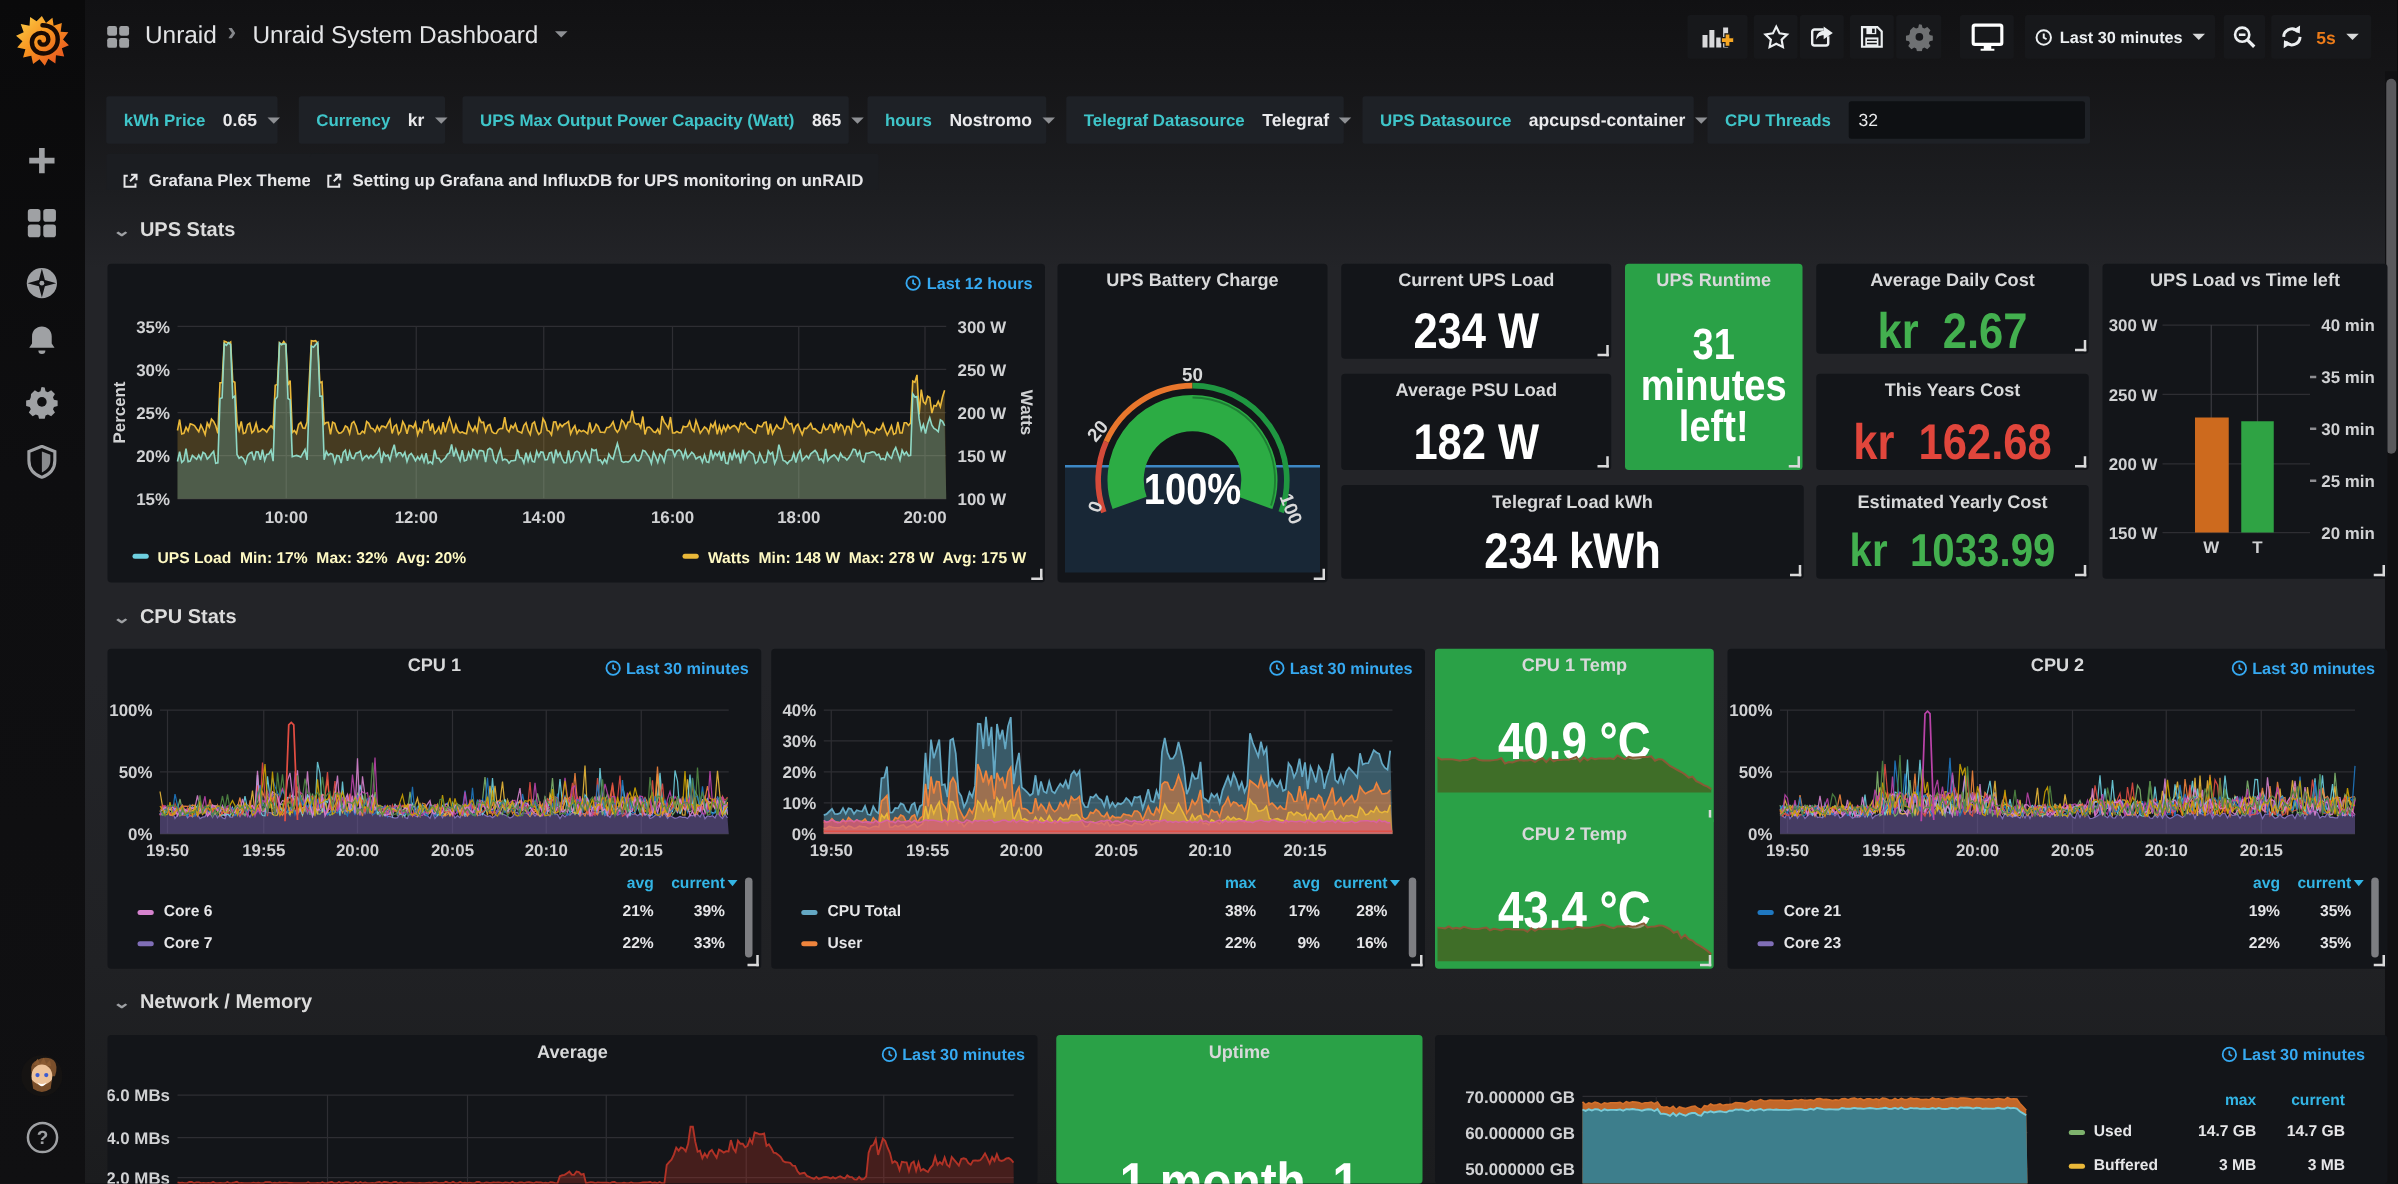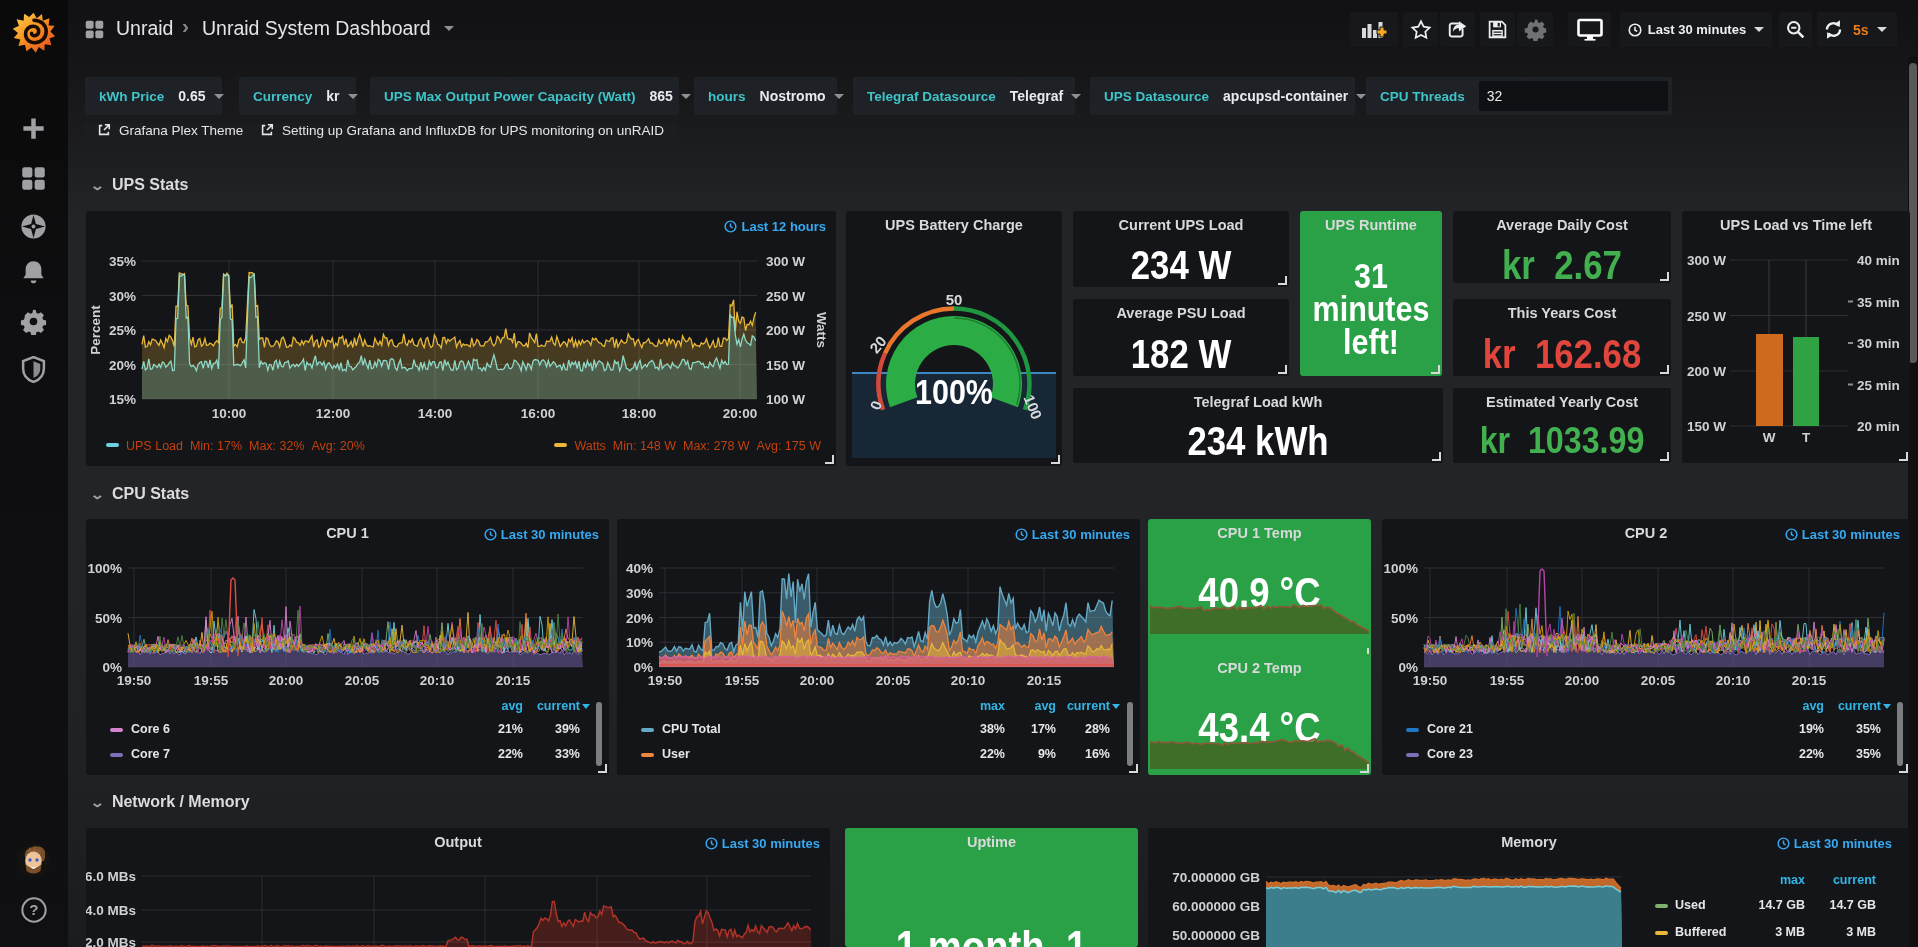--- a/index.html
+++ b/index.html
@@ -11,25 +11,25 @@
 .tinfo{position:absolute;top:8px;right:10px;font-size:13px;font-weight:bold;color:#36a9f1;white-space:nowrap}
 .tinfo svg{vertical-align:-2px;margin-right:4px}
 .corner:after{content:"";position:absolute;right:2px;bottom:2px;width:7px;height:7px;border-right:2px solid #d9d9da;border-bottom:2px solid #d9d9da}
 .bigval{position:absolute;left:0;right:0;text-align:center;font-weight:bold;color:#fff;transform:scaleX(.87);white-space:nowrap}
 .sechdr{position:absolute;color:#dcdcdc;font-size:16px;font-weight:bold}
 .sechdr .chev{color:#9fa1a4;font-weight:bold;font-size:13px;margin-right:9px;display:inline-block;transform:scaleX(1.4)}
 .pill{position:absolute;height:38px;background:#1e2126;border-radius:2px;display:flex;align-items:center;padding:0 14px;white-space:nowrap}
 .pill .lab{color:#3fc5c9;font-size:13.5px;font-weight:bold;margin-right:14px}
 .pill .val{color:#eaeaec;font-size:14px;font-weight:bold}
 .caret{display:inline-block;width:0;height:0;border-left:5px solid transparent;border-right:5px solid transparent;border-top:5px solid #8e9094;margin-left:8px;vertical-align:2px}
-.linkbox{position:absolute;height:29px;background:#1b1d21;border-radius:2px;display:flex;align-items:flex-start;padding:0 12px;color:#e6e6e8;font-size:13.5px;font-weight:normal;white-space:nowrap}
+.linkbox{position:absolute;height:29px;background:#1b1d21;border-radius:2px;display:flex;align-items:flex-end;padding:0 12px;color:#e6e6e8;font-size:13.5px;font-weight:bold;white-space:nowrap}
 .linkbox svg{margin-right:8px}
 .navbox{position:absolute;background:#17181b;border-radius:2px;top:12px;height:35px;display:flex;align-items:center;justify-content:center}
 text{font-family:"Liberation Sans",sans-serif}
-.legrow{position:absolute;font-size:12.5px;font-weight:normal;color:#c2410c;white-space:nowrap}
+.legrow{position:absolute;font-size:12.5px;font-weight:bold;color:#fef9c3;white-space:nowrap}
 .sw{display:inline-block;width:13px;height:4px;border-radius:2px;vertical-align:3px;margin-right:7px}
 </style></head><body>
 <div class="abs" style="left:0;top:0;width:68px;height:947px;background:linear-gradient(180deg,#0a0a0b,#0e0e10 40%,#101012)"></div>
 <svg class="abs" style="left:10px;top:8px" width="47" height="47" viewBox="0 0 100 100">
 <defs>
       <linearGradient id="glog" x1="0" y1="0" x2="1" y2="1">
 <stop offset="0" stop-color="#fcd34d"></stop>
         <stop offset="0.45" stop-color="#f79420"></stop>
         <stop offset="1" stop-color="#e4451f"></stop>
       </linearGradient>
@@ -492,21 +492,21 @@
   </div>
 <div class="gpanel corner" style="left:1148px;top:654px;width:223px;height:121px;overflow:hidden">
     <div class="ptitle">CPU 2 Temp</div>
     <div class="bigval" style="top:50px;font-size:42px">43.4 °C</div>
     <svg class="abs" style="left:0;top:0" width="223" height="121">
       <polygon points="2,115 2.0,88.1 5.0,88.3 8.0,88.8 11.0,87.2 14.0,88.9 17.0,88.2 20.0,88.9 23.0,87.5 26.0,88.3 29.0,89.0 32.0,89.1 35.0,89.1 38.0,88.5 41.0,88.0 44.0,90.2 47.0,89.0 50.0,89.5 53.0,90.3 56.0,89.2 59.0,89.2 62.0,89.5 65.0,89.5 68.0,89.7 71.0,89.8 74.0,91.5 77.0,88.7 80.0,90.6 83.0,88.9 86.0,89.4 89.0,89.3 92.0,89.1 95.0,88.9 98.0,88.9 101.0,89.5 104.0,89.2 107.0,88.4 110.0,89.2 113.0,87.4 116.0,87.7 119.0,88.1 122.0,88.1 125.0,87.9 128.0,87.3 131.0,86.6 134.0,85.7 137.0,86.5 140.0,87.8 143.0,88.5 146.0,87.0 149.0,87.1 152.0,87.1 155.0,86.9 158.0,87.4 161.0,87.0 164.0,85.7 167.0,84.7 170.0,88.0 173.0,87.3 176.0,87.2 179.0,86.4 182.0,86.5 185.0,87.8 188.0,89.4 191.0,92.3 194.0,91.1 197.0,96.6 200.0,93.9 203.0,97.3 206.0,98.4 209.0,101.2 212.0,102.7 215.0,104.6 218.0,106.7 221.0,109.3 221,115" fill="rgba(80,70,15,0.55)"></polygon>
       <polyline points="2.0,88.1 5.0,88.3 8.0,88.8 11.0,87.2 14.0,88.9 17.0,88.2 20.0,88.9 23.0,87.5 26.0,88.3 29.0,89.0 32.0,89.1 35.0,89.1 38.0,88.5 41.0,88.0 44.0,90.2 47.0,89.0 50.0,89.5 53.0,90.3 56.0,89.2 59.0,89.2 62.0,89.5 65.0,89.5 68.0,89.7 71.0,89.8 74.0,91.5 77.0,88.7 80.0,90.6 83.0,88.9 86.0,89.4 89.0,89.3 92.0,89.1 95.0,88.9 98.0,88.9 101.0,89.5 104.0,89.2 107.0,88.4 110.0,89.2 113.0,87.4 116.0,87.7 119.0,88.1 122.0,88.1 125.0,87.9 128.0,87.3 131.0,86.6 134.0,85.7 137.0,86.5 140.0,87.8 143.0,88.5 146.0,87.0 149.0,87.1 152.0,87.1 155.0,86.9 158.0,87.4 161.0,87.0 164.0,85.7 167.0,84.7 170.0,88.0 173.0,87.3 176.0,87.2 179.0,86.4 182.0,86.5 185.0,87.8 188.0,89.4 191.0,92.3 194.0,91.1 197.0,96.6 200.0,93.9 203.0,97.3 206.0,98.4 209.0,101.2 212.0,102.7 215.0,104.6 218.0,106.7 221.0,109.3" fill="none" stroke="#8a5a36" stroke-width="1.6"></polyline>
     </svg>
   </div>
 <div class="panel" style="left:86px;top:828px;width:744px;height:119px">
-<div class="ptitle">Output</div>
+<div class="ptitle">Average</div>
 <div class="tinfo"><svg width="13" height="13" viewBox="0 0 16 16">
         <circle cx="8" cy="8" r="6.6" fill="none" stroke="#36a9f1" stroke-width="1.8"></circle>
         <path d="M8 4.4 L8 8.2 L10.6 9.6" fill="none" stroke="#36a9f1" stroke-width="1.8"></path>
       </svg>Last 30 minutes</div>
 <svg class="abs" style="left:0;top:0" width="744" height="119">
       <line x1="56" y1="48" x2="725" y2="48" stroke="#2e2e33" stroke-width="1"></line>
       <text x="50" y="53" text-anchor="end" font-size="13.5" font-weight="bold" fill="#d0d1d3">6.0 MBs</text>
       <line x1="56" y1="82" x2="725" y2="82" stroke="#2e2e33" stroke-width="1"></line>
       <text x="50" y="87" text-anchor="end" font-size="13.5" font-weight="bold" fill="#d0d1d3">4.0 MBs</text>
       <line x1="56" y1="114" x2="725" y2="114" stroke="#2e2e33" stroke-width="1"></line>
@@ -518,21 +518,20 @@
       <line x1="621" y1="48" x2="621" y2="119" stroke="#2e2e33" stroke-width="1"></line>
       <polygon points="56,119 56.0,117.9 57.9,118.4 59.8,118.1 61.7,118.5 63.6,118.5 65.5,117.6 67.4,117.5 69.3,118.6 71.2,117.9 73.1,117.9 75.0,118.6 76.9,118.3 78.8,118.6 80.7,118.3 82.6,118.5 84.5,117.7 86.4,118.5 88.3,118.6 90.2,118.3 92.1,118.6 94.0,118.6 95.9,117.6 97.8,118.6 99.7,118.4 101.6,118.0 103.5,117.5 105.4,118.6 107.3,118.3 109.2,118.6 111.1,118.6 113.0,118.6 114.9,118.6 116.8,118.1 118.7,118.6 120.6,118.2 122.5,118.6 124.4,118.6 126.3,117.7 128.2,117.7 130.1,117.8 132.0,118.6 133.9,118.2 135.8,118.5 137.7,118.0 139.6,118.3 141.5,118.1 143.4,118.1 145.3,118.4 147.2,118.4 149.1,118.6 151.0,118.6 152.9,118.6 154.8,118.6 156.7,118.6 158.6,118.6 160.5,117.8 162.4,118.6 164.3,118.6 166.2,118.6 168.1,118.4 170.0,118.6 171.9,117.8 173.8,118.6 175.7,118.4 177.6,118.0 179.5,117.6 181.4,118.6 183.3,118.6 185.2,117.6 187.1,118.6 189.0,118.2 190.9,117.7 192.8,118.0 194.7,118.6 196.6,118.6 198.5,117.6 200.4,118.5 202.3,117.6 204.2,118.6 206.1,118.0 208.0,118.6 209.9,118.6 211.8,118.3 213.7,118.6 215.6,118.0 217.5,117.6 219.4,118.5 221.3,117.6 223.2,117.8 225.1,118.2 227.0,118.5 228.9,117.7 230.8,117.6 232.7,118.6 234.6,118.0 236.5,118.6 238.4,118.6 240.3,118.1 242.2,118.2 244.1,118.3 246.0,118.5 247.9,118.5 249.8,118.4 251.7,118.5 253.6,118.6 255.5,118.3 257.4,118.2 259.3,118.6 261.2,117.9 263.1,118.0 265.0,118.6 266.9,118.3 268.8,118.4 270.7,117.5 272.6,118.2 274.5,118.4 276.4,117.5 278.3,118.5 280.2,118.5 282.1,117.6 284.0,118.5 285.9,118.2 287.8,118.6 289.7,118.1 291.6,118.6 293.5,118.6 295.4,117.5 297.3,117.6 299.2,118.6 301.1,118.6 303.0,117.9 304.9,118.2 306.8,118.4 308.7,118.0 310.6,118.1 312.5,118.0 314.4,118.1 316.3,118.5 318.2,118.0 320.1,118.1 322.0,118.6 323.9,117.5 325.8,118.4 327.7,118.6 329.6,118.0 331.5,117.9 333.4,118.6 335.3,117.9 337.2,117.8 339.1,118.2 341.0,118.6 342.9,117.7 344.8,118.0 346.7,118.0 348.6,118.6 350.5,118.2 352.4,118.6 354.3,117.8 356.2,118.0 358.1,118.5 360.0,118.6 361.9,112.9 363.8,112.2 365.7,111.9 367.6,110.6 369.5,109.3 371.4,111.7 373.3,111.9 375.2,109.2 377.1,109.6 379.0,111.7 380.9,111.1 382.8,118.6 384.7,118.1 386.6,117.7 388.5,118.0 390.4,118.6 392.3,117.9 394.2,118.1 396.1,118.2 398.0,118.2 399.9,118.2 401.8,118.6 403.7,117.7 405.6,117.5 407.5,118.6 409.4,118.6 411.3,118.6 413.2,118.2 415.1,118.6 417.0,118.6 418.9,117.9 420.8,118.6 422.7,118.6 424.6,118.6 426.5,118.3 428.4,118.0 430.3,118.0 432.2,117.9 434.1,117.6 436.0,118.4 437.9,118.0 439.8,118.6 441.7,117.6 443.6,118.6 445.5,118.6 447.4,104.0 449.3,101.7 451.2,99.7 453.1,95.7 455.0,90.2 456.9,92.5 458.8,90.0 460.7,90.8 462.6,93.0 464.5,87.1 466.4,73.4 468.3,73.4 470.2,85.3 472.1,93.4 474.0,92.5 475.9,98.6 477.8,94.8 479.7,97.8 481.6,93.5 483.5,92.0 485.4,95.3 487.3,98.2 489.2,91.7 491.1,92.7 493.0,94.1 494.9,92.9 496.8,93.1 498.7,84.1 500.6,90.9 502.5,93.5 504.4,84.5 506.3,87.0 508.2,87.0 510.1,89.8 512.0,88.7 513.9,83.2 515.8,86.5 517.7,78.0 519.6,78.6 521.5,79.4 523.4,79.4 525.3,78.8 527.2,88.7 529.1,87.4 531.0,90.3 532.9,94.2 534.8,94.5 536.7,95.9 538.6,97.6 540.5,100.8 542.4,101.8 544.3,101.9 546.2,102.3 548.1,104.5 550.0,104.7 551.9,108.8 553.8,111.1 555.7,110.6 557.6,110.2 559.5,112.7 561.4,113.5 563.3,114.4 565.2,115.1 567.1,113.5 569.0,115.2 570.9,114.5 572.8,113.7 574.7,113.5 576.6,114.0 578.5,114.8 580.4,113.7 582.3,114.8 584.2,113.8 586.1,113.0 588.0,114.1 589.9,114.8 591.8,112.3 593.7,113.7 595.6,113.7 597.5,115.5 599.4,115.7 601.3,113.5 603.2,115.6 605.1,115.2 607.0,113.0 608.9,94.1 610.8,88.9 612.7,87.9 614.6,83.4 616.5,95.9 618.4,89.5 620.3,82.9 622.2,84.8 624.1,90.2 626.0,94.4 627.9,102.4 629.8,101.0 631.7,102.3 633.6,108.0 635.5,101.4 637.4,101.8 639.3,101.9 641.2,108.9 643.1,102.6 645.0,101.2 646.9,108.6 648.8,102.1 650.7,108.6 652.6,107.1 654.5,108.5 656.4,109.6 658.3,106.2 660.2,104.2 662.1,97.3 664.0,103.9 665.9,101.6 667.8,103.4 669.7,98.0 671.6,103.7 673.5,105.4 675.4,97.6 677.3,99.9 679.2,102.1 681.1,104.5 683.0,99.2 684.9,98.6 686.8,99.2 688.7,102.5 690.6,103.8 692.5,100.5 694.4,100.3 696.3,100.6 698.2,100.2 700.1,97.8 702.0,94.7 703.9,98.5 705.8,102.8 707.7,97.7 709.6,100.7 711.5,95.4 713.4,100.2 715.3,100.8 717.2,100.1 719.1,98.7 721.0,98.4 722.9,99.8 724.8,102.1 725,119" fill="rgba(177,50,38,0.32)"></polygon>
       <polyline points="56.0,117.9 57.9,118.4 59.8,118.1 61.7,118.5 63.6,118.5 65.5,117.6 67.4,117.5 69.3,118.6 71.2,117.9 73.1,117.9 75.0,118.6 76.9,118.3 78.8,118.6 80.7,118.3 82.6,118.5 84.5,117.7 86.4,118.5 88.3,118.6 90.2,118.3 92.1,118.6 94.0,118.6 95.9,117.6 97.8,118.6 99.7,118.4 101.6,118.0 103.5,117.5 105.4,118.6 107.3,118.3 109.2,118.6 111.1,118.6 113.0,118.6 114.9,118.6 116.8,118.1 118.7,118.6 120.6,118.2 122.5,118.6 124.4,118.6 126.3,117.7 128.2,117.7 130.1,117.8 132.0,118.6 133.9,118.2 135.8,118.5 137.7,118.0 139.6,118.3 141.5,118.1 143.4,118.1 145.3,118.4 147.2,118.4 149.1,118.6 151.0,118.6 152.9,118.6 154.8,118.6 156.7,118.6 158.6,118.6 160.5,117.8 162.4,118.6 164.3,118.6 166.2,118.6 168.1,118.4 170.0,118.6 171.9,117.8 173.8,118.6 175.7,118.4 177.6,118.0 179.5,117.6 181.4,118.6 183.3,118.6 185.2,117.6 187.1,118.6 189.0,118.2 190.9,117.7 192.8,118.0 194.7,118.6 196.6,118.6 198.5,117.6 200.4,118.5 202.3,117.6 204.2,118.6 206.1,118.0 208.0,118.6 209.9,118.6 211.8,118.3 213.7,118.6 215.6,118.0 217.5,117.6 219.4,118.5 221.3,117.6 223.2,117.8 225.1,118.2 227.0,118.5 228.9,117.7 230.8,117.6 232.7,118.6 234.6,118.0 236.5,118.6 238.4,118.6 240.3,118.1 242.2,118.2 244.1,118.3 246.0,118.5 247.9,118.5 249.8,118.4 251.7,118.5 253.6,118.6 255.5,118.3 257.4,118.2 259.3,118.6 261.2,117.9 263.1,118.0 265.0,118.6 266.9,118.3 268.8,118.4 270.7,117.5 272.6,118.2 274.5,118.4 276.4,117.5 278.3,118.5 280.2,118.5 282.1,117.6 284.0,118.5 285.9,118.2 287.8,118.6 289.7,118.1 291.6,118.6 293.5,118.6 295.4,117.5 297.3,117.6 299.2,118.6 301.1,118.6 303.0,117.9 304.9,118.2 306.8,118.4 308.7,118.0 310.6,118.1 312.5,118.0 314.4,118.1 316.3,118.5 318.2,118.0 320.1,118.1 322.0,118.6 323.9,117.5 325.8,118.4 327.7,118.6 329.6,118.0 331.5,117.9 333.4,118.6 335.3,117.9 337.2,117.8 339.1,118.2 341.0,118.6 342.9,117.7 344.8,118.0 346.7,118.0 348.6,118.6 350.5,118.2 352.4,118.6 354.3,117.8 356.2,118.0 358.1,118.5 360.0,118.6 361.9,112.9 363.8,112.2 365.7,111.9 367.6,110.6 369.5,109.3 371.4,111.7 373.3,111.9 375.2,109.2 377.1,109.6 379.0,111.7 380.9,111.1 382.8,118.6 384.7,118.1 386.6,117.7 388.5,118.0 390.4,118.6 392.3,117.9 394.2,118.1 396.1,118.2 398.0,118.2 399.9,118.2 401.8,118.6 403.7,117.7 405.6,117.5 407.5,118.6 409.4,118.6 411.3,118.6 413.2,118.2 415.1,118.6 417.0,118.6 418.9,117.9 420.8,118.6 422.7,118.6 424.6,118.6 426.5,118.3 428.4,118.0 430.3,118.0 432.2,117.9 434.1,117.6 436.0,118.4 437.9,118.0 439.8,118.6 441.7,117.6 443.6,118.6 445.5,118.6 447.4,104.0 449.3,101.7 451.2,99.7 453.1,95.7 455.0,90.2 456.9,92.5 458.8,90.0 460.7,90.8 462.6,93.0 464.5,87.1 466.4,73.4 468.3,73.4 470.2,85.3 472.1,93.4 474.0,92.5 475.9,98.6 477.8,94.8 479.7,97.8 481.6,93.5 483.5,92.0 485.4,95.3 487.3,98.2 489.2,91.7 491.1,92.7 493.0,94.1 494.9,92.9 496.8,93.1 498.7,84.1 500.6,90.9 502.5,93.5 504.4,84.5 506.3,87.0 508.2,87.0 510.1,89.8 512.0,88.7 513.9,83.2 515.8,86.5 517.7,78.0 519.6,78.6 521.5,79.4 523.4,79.4 525.3,78.8 527.2,88.7 529.1,87.4 531.0,90.3 532.9,94.2 534.8,94.5 536.7,95.9 538.6,97.6 540.5,100.8 542.4,101.8 544.3,101.9 546.2,102.3 548.1,104.5 550.0,104.7 551.9,108.8 553.8,111.1 555.7,110.6 557.6,110.2 559.5,112.7 561.4,113.5 563.3,114.4 565.2,115.1 567.1,113.5 569.0,115.2 570.9,114.5 572.8,113.7 574.7,113.5 576.6,114.0 578.5,114.8 580.4,113.7 582.3,114.8 584.2,113.8 586.1,113.0 588.0,114.1 589.9,114.8 591.8,112.3 593.7,113.7 595.6,113.7 597.5,115.5 599.4,115.7 601.3,113.5 603.2,115.6 605.1,115.2 607.0,113.0 608.9,94.1 610.8,88.9 612.7,87.9 614.6,83.4 616.5,95.9 618.4,89.5 620.3,82.9 622.2,84.8 624.1,90.2 626.0,94.4 627.9,102.4 629.8,101.0 631.7,102.3 633.6,108.0 635.5,101.4 637.4,101.8 639.3,101.9 641.2,108.9 643.1,102.6 645.0,101.2 646.9,108.6 648.8,102.1 650.7,108.6 652.6,107.1 654.5,108.5 656.4,109.6 658.3,106.2 660.2,104.2 662.1,97.3 664.0,103.9 665.9,101.6 667.8,103.4 669.7,98.0 671.6,103.7 673.5,105.4 675.4,97.6 677.3,99.9 679.2,102.1 681.1,104.5 683.0,99.2 684.9,98.6 686.8,99.2 688.7,102.5 690.6,103.8 692.5,100.5 694.4,100.3 696.3,100.6 698.2,100.2 700.1,97.8 702.0,94.7 703.9,98.5 705.8,102.8 707.7,97.7 709.6,100.7 711.5,95.4 713.4,100.2 715.3,100.8 717.2,100.1 719.1,98.7 721.0,98.4 722.9,99.8 724.8,102.1" fill="none" stroke="#b13226" stroke-width="1.5"></polyline>
     </svg>
 </div>
 <div class="gpanel" style="left:845px;top:828px;width:293px;height:119px">
     <div class="ptitle">Uptime</div>
     <div class="bigval" style="top:94px;font-size:44px">1 month, 1</div>
   </div>
 <div class="panel" style="left:1148px;top:828px;width:762px;height:119px">
-<div class="ptitle">Memory</div>
 <div class="tinfo" style="right:18px"><svg width="13" height="13" viewBox="0 0 16 16">
         <circle cx="8" cy="8" r="6.6" fill="none" stroke="#36a9f1" stroke-width="1.8"></circle>
         <path d="M8 4.4 L8 8.2 L10.6 9.6" fill="none" stroke="#36a9f1" stroke-width="1.8"></path>
       </svg>Last 30 minutes</div>
 <svg class="abs" style="left:0;top:0" width="762" height="119">
       <line x1="118" y1="49" x2="474" y2="49" stroke="#2e2e33" stroke-width="1"></line>
       <text x="112" y="54" text-anchor="end" font-size="13.5" font-weight="bold" fill="#d0d1d3">70.000000 GB</text>
       <line x1="118" y1="78" x2="474" y2="78" stroke="#2e2e33" stroke-width="1"></line>
       <text x="112" y="83" text-anchor="end" font-size="13.5" font-weight="bold" fill="#d0d1d3">60.000000 GB</text>
       <line x1="118" y1="107" x2="474" y2="107" stroke="#2e2e33" stroke-width="1"></line>

